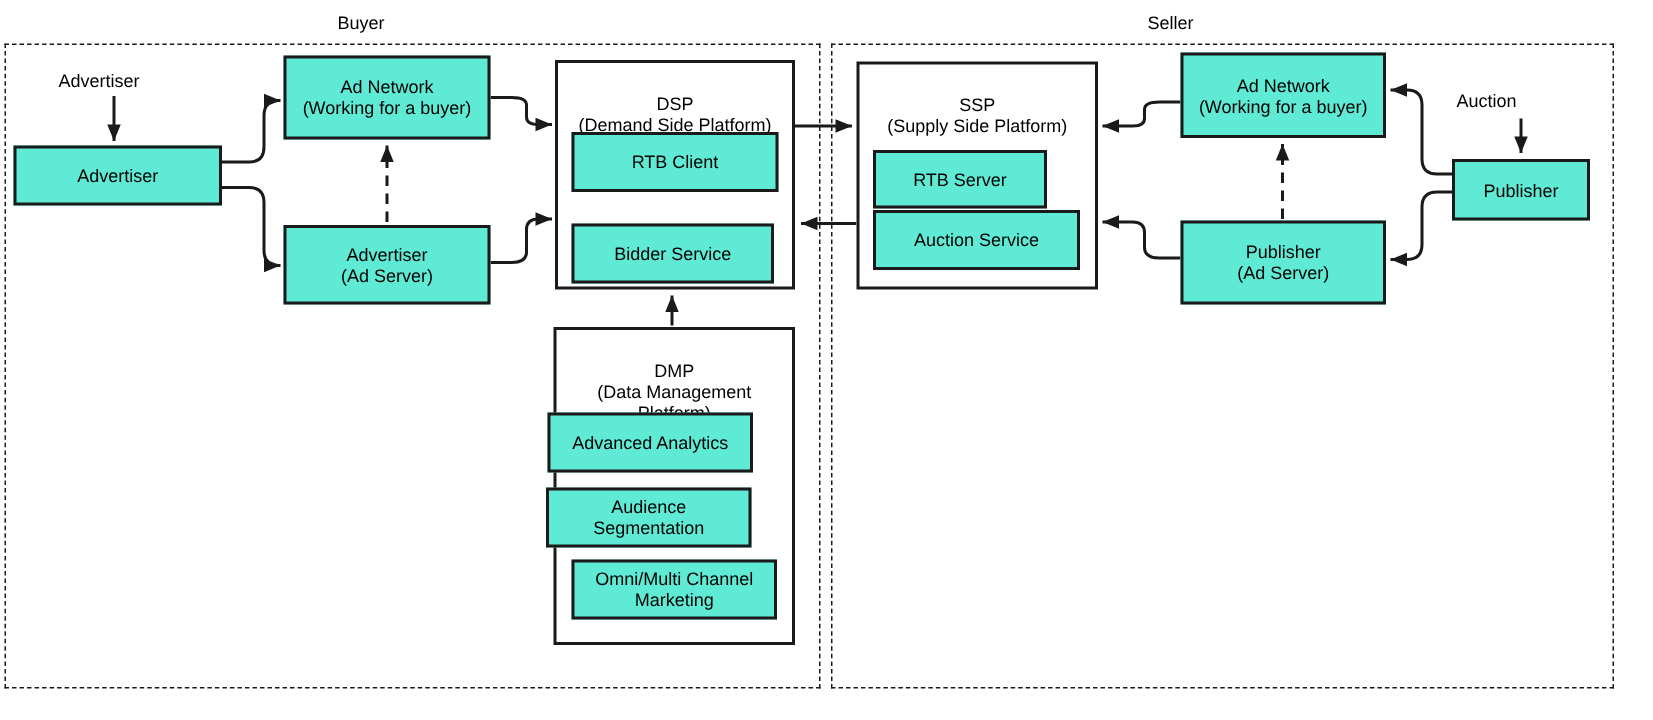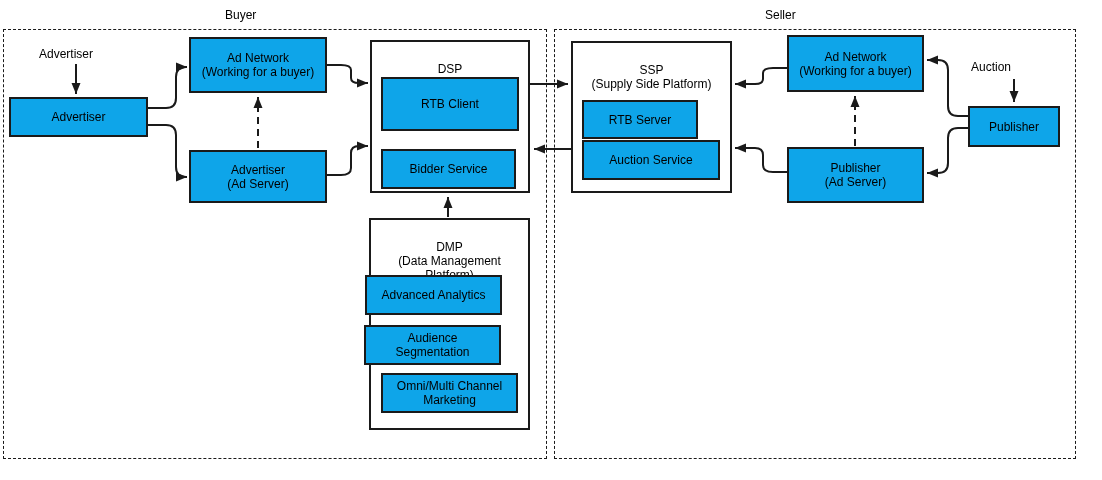--- a/index.html
+++ b/index.html
@@ -5,21 +5,21 @@
   html,body{margin:0;padding:0;background:#ffffff;}
   #canvas{
     position:relative;width:1102px;height:480px;background:#ffffff;
     font-family:"Liberation Sans","DejaVu Sans",sans-serif;
     font-size:12px;line-height:14px;color:#000;overflow:hidden;
   }
   .region{position:absolute;border:1px dashed #1a1a1a;box-sizing:border-box;z-index:1;}
   .flabel{position:absolute;text-align:left;white-space:nowrap;z-index:4;}
   svg.wires{position:absolute;left:0;top:0;z-index:2;pointer-events:none;}
   .box{
-    position:absolute;box-sizing:border-box;border:2px solid #1a1a1a;background:#0ea5e9;
+    position:absolute;box-sizing:border-box;border:2px solid #1a1a1a;background:#5eead4;
     display:flex;align-items:center;justify-content:center;text-align:center;
     white-space:pre-line;z-index:3;
   }
   .container-box{
     position:absolute;box-sizing:border-box;border:2px solid #1a1a1a;background:#fff;z-index:3;
   }
   .ctitle{margin-top:20px;text-align:center;white-space:pre-line;}
 </style>
 </head>
 <body>
@@ -63,21 +63,21 @@
   <div class="box" style="left:9px;top:97px;width:139px;height:40px">Advertiser</div>
   <div class="box" style="left:189px;top:37px;width:138px;height:56px">Ad Network
 (Working for a buyer)</div>
   <div class="box" style="left:189px;top:150px;width:138px;height:53px">Advertiser
 (Ad Server)</div>
 
   <div class="container-box" style="left:370px;top:40px;width:160px;height:153px">
     <div class="ctitle">DSP
 (Demand Side Platform)</div>
   </div>
-  <div class="box" style="left:381px;top:77px;width:138px;height:54px">RTB Client</div>
+  <div class="box" style="left:381px;top:88px;width:138px;height:40px">RTB Client</div>
   <div class="box" style="left:381px;top:149px;width:135px;height:40px">Bidder Service</div>
 
   <div class="container-box" style="left:369px;top:218px;width:161px;height:212px">
     <div class="ctitle">DMP
 (Data Management
 Platform)</div>
   </div>
   <div class="box" style="left:365px;top:275px;width:137px;height:40px">Advanced Analytics</div>
   <div class="box" style="left:364px;top:325px;width:137px;height:40px">Audience
 Segmentation</div>

